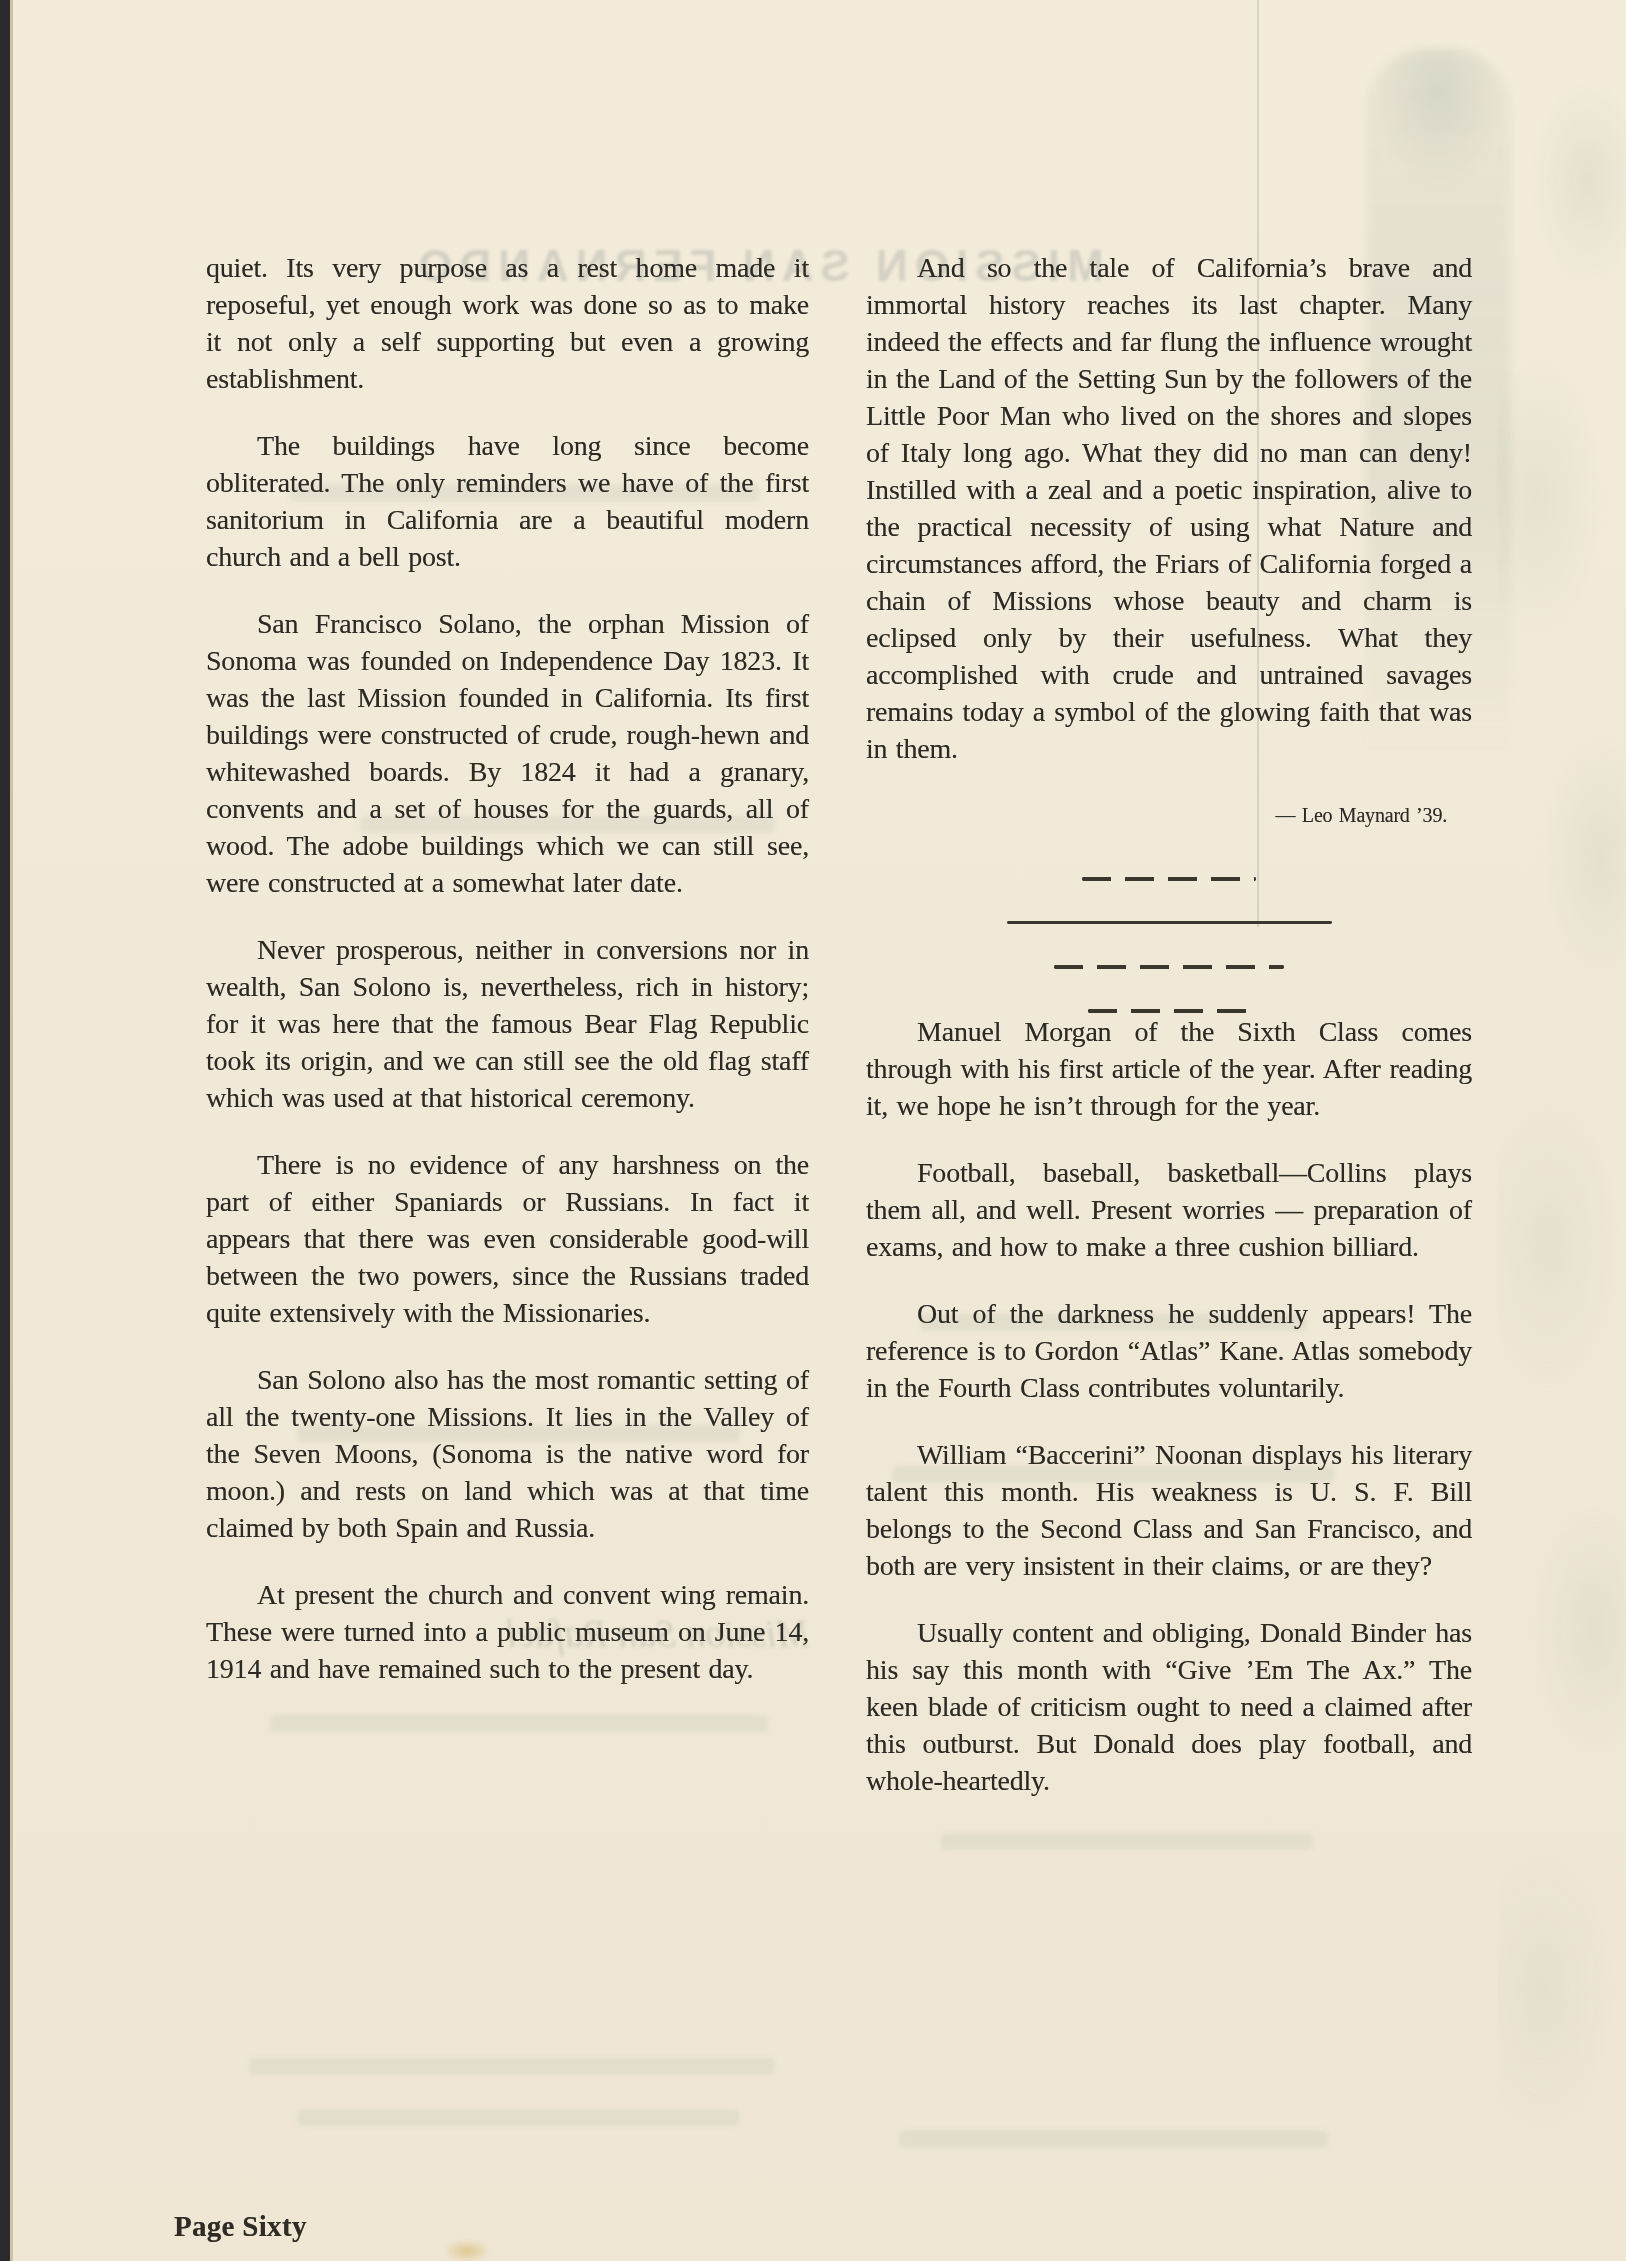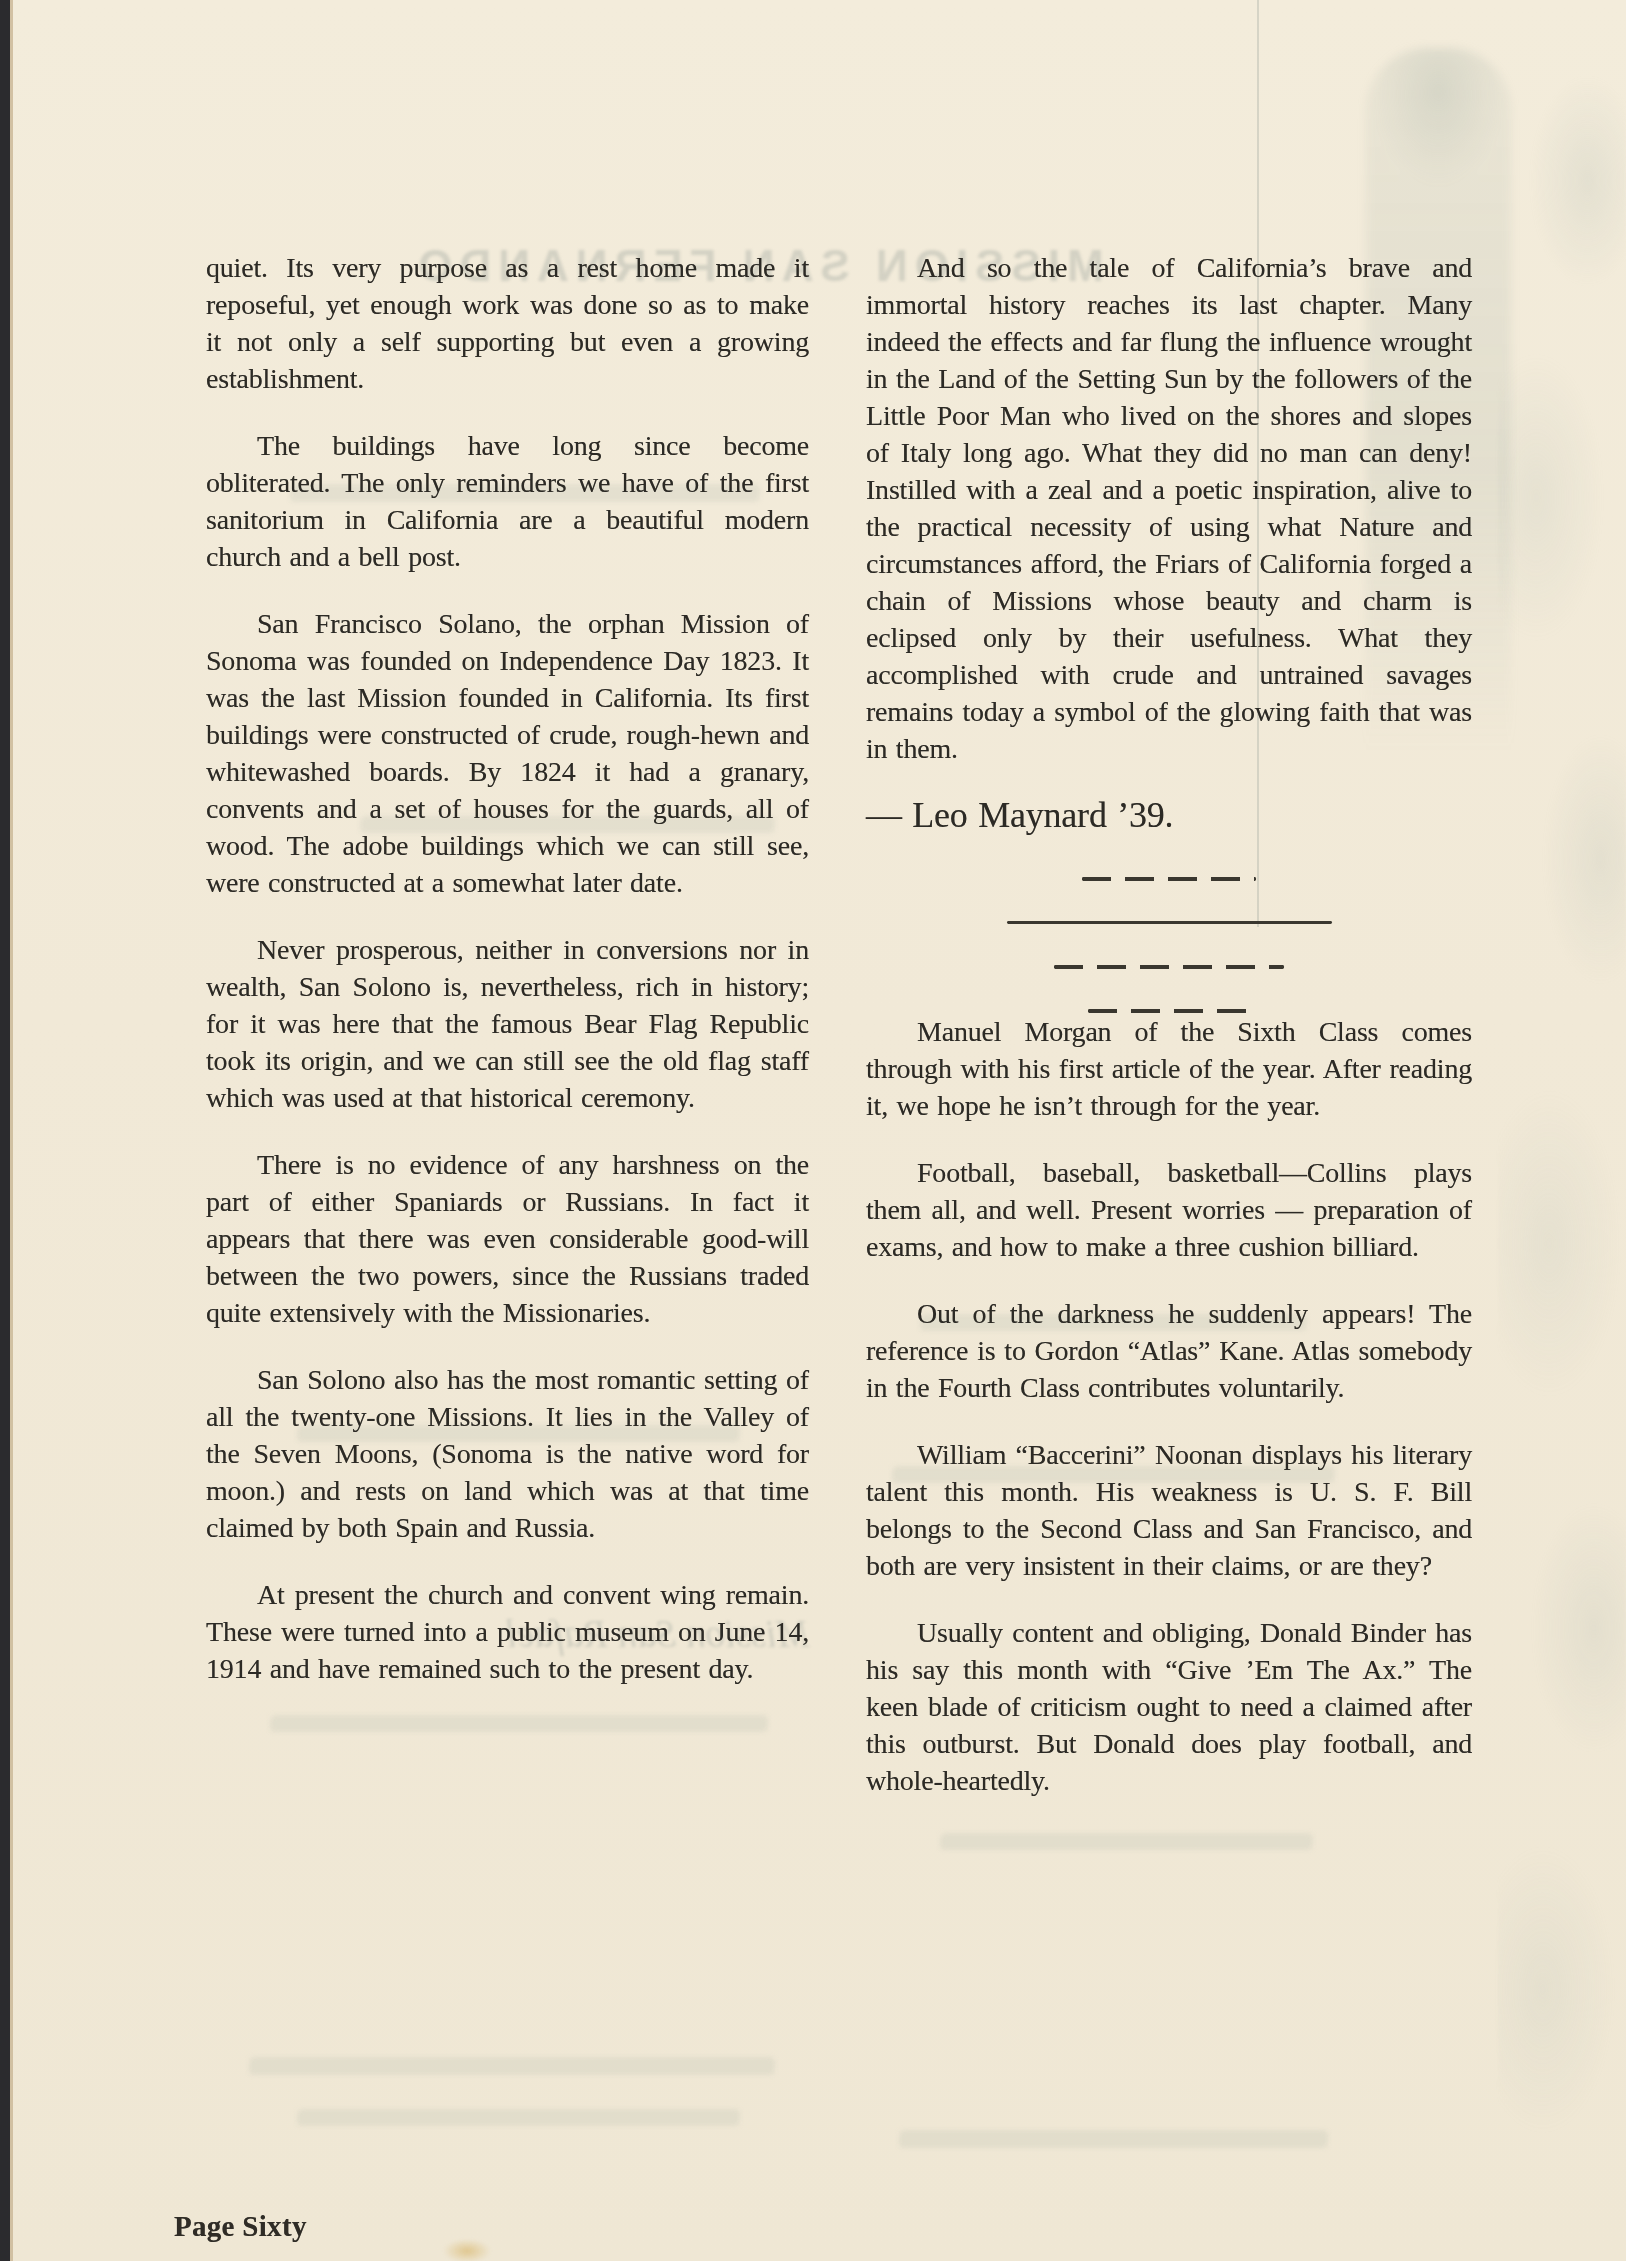--- a/index.html
+++ b/index.html
@@ -44,21 +44,21 @@
     background:radial-gradient(closest-side,rgba(205,160,60,.45),rgba(205,160,60,0));
     filter:blur(1.4px);pointer-events:none;}
   
   .col{position:absolute;top:249px;width:603px;font-size:28px;line-height:37px;
     text-align:justify;letter-spacing:-0.2px;word-spacing:.06em;
     text-shadow:0 0 0.3px rgba(44,42,37,.45);}
   .col-left{left:206px;}
   .col-right{left:866px;width:606px;}
   .col p{margin:0 0 30px 0;text-indent:51px;}
   .col p.no-indent{text-indent:0;}
-  .byline{margin:13px 25px 0 0;font-size:36px;line-height:37px;
+  .byline{margin:13px 25px 0 0;text-align:right;font-size:20px;line-height:37px;
     text-shadow:0 0 0.3px rgba(44,42,37,.45);}
   
   .rule{margin:0 auto;background:#3a372f;border-radius:1.4px;}
   .rule-dashed{background:repeating-linear-gradient(90deg,#3a372f 0 29px,transparent 29px 43px);}
   .rule-1{width:174px;height:4.1px;margin-top:43px;}
   .rule-2{width:325px;height:2.8px;margin-top:40px;}
   .rule-3{width:230px;height:4.1px;margin-top:41px;}
   .rule-4{width:163px;height:4.1px;margin-top:40px;}
   .section-heading-wrap{text-align:center;margin:44px 0 48px 0;}
   .section-heading{display:inline-block;font-family:"Liberation Sans","DejaVu Sans",sans-serif;

